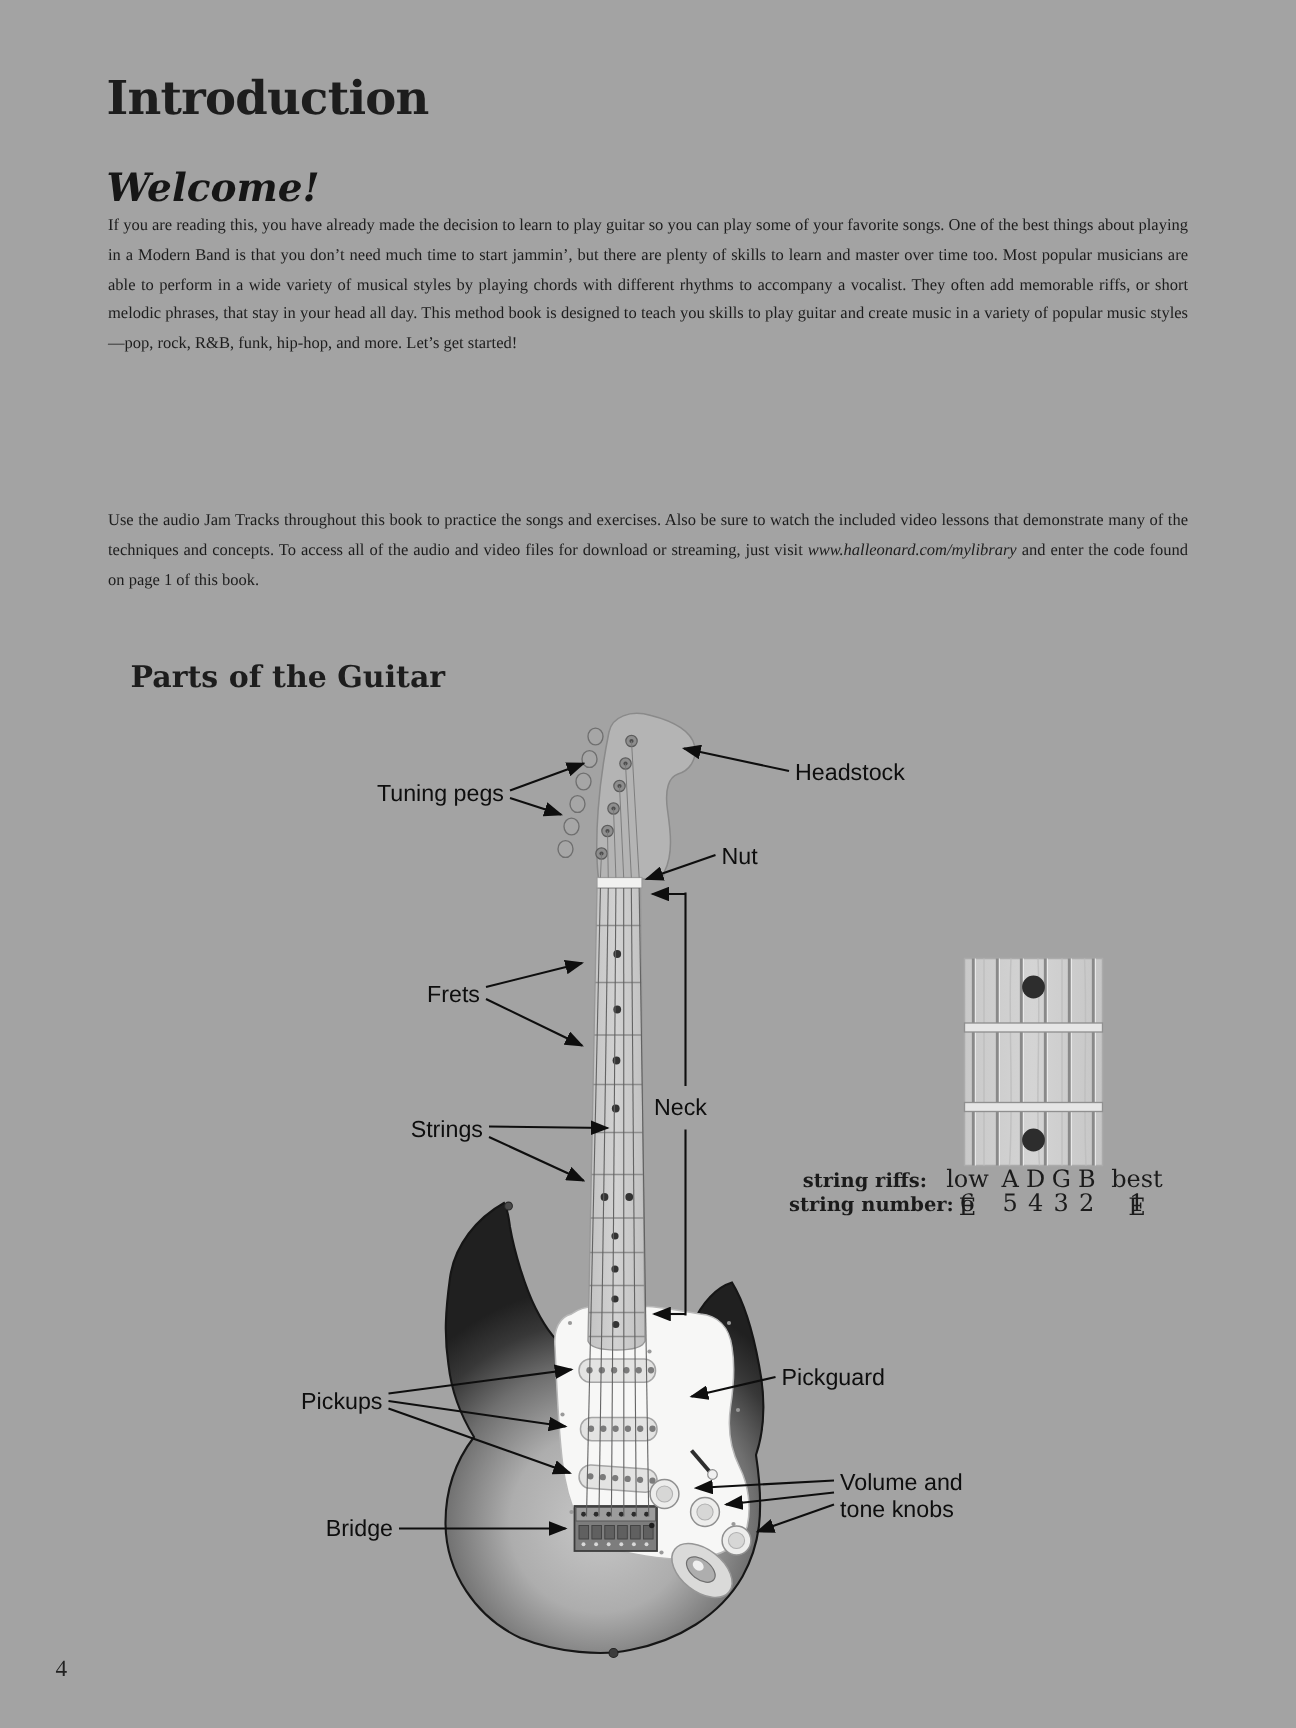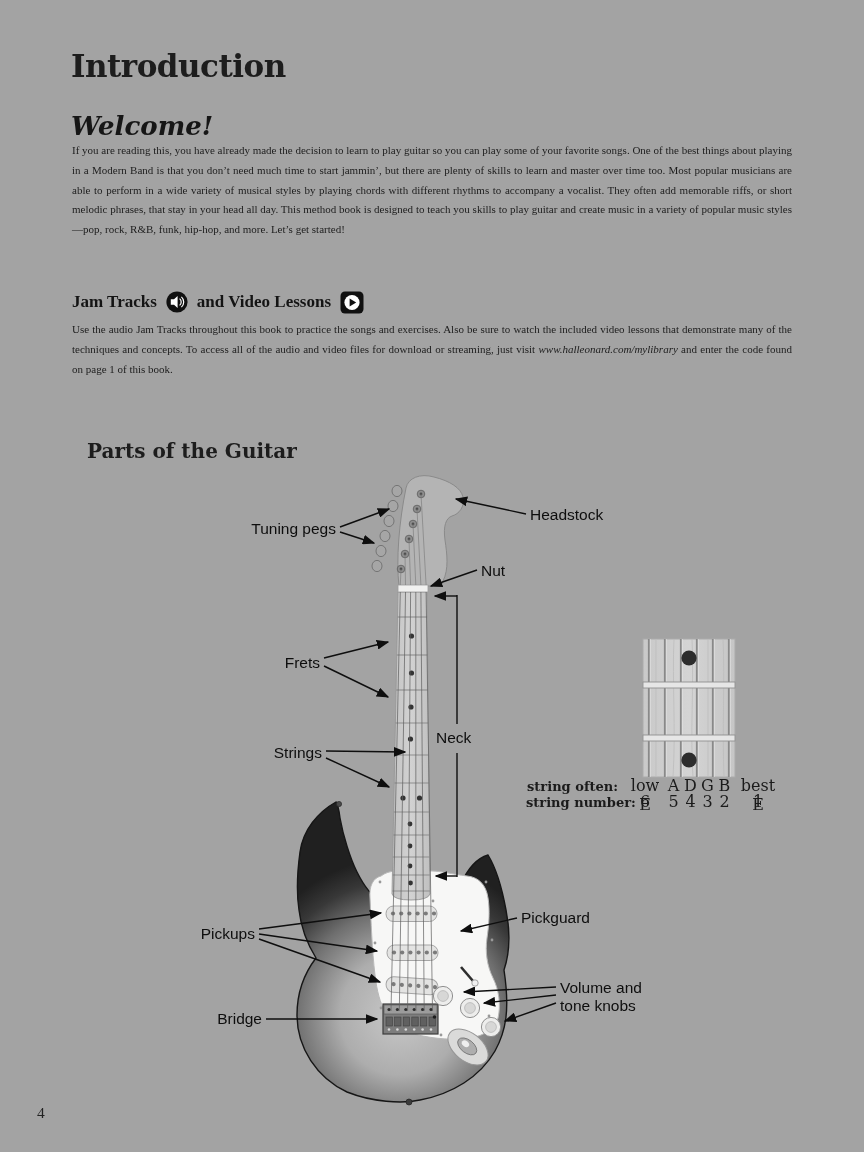--- a/index.html
+++ b/index.html
@@ -15,21 +15,21 @@
   .welcome-heading {
     position:absolute; left:71px; top:111px; margin:0;
     font-family:"DejaVu Serif", serif; font-style:italic; font-weight:bold;
     font-size:26px; color:#161616;
   }
   .body-par {
     position:absolute; left:72px; width:720px; margin:0;
     font-size:11px; line-height:19.8px; text-align:justify; color:#1d1d1d;
   }
   .par-welcome { top:141px; }
-  .par-media { top:320px; }
+  .par-media { top:338px; }
   .par-media .it { font-style:italic; }
   .media-heading {
     position:absolute; left:72px; top:289px; height:26px;
     display:flex; align-items:center; gap:9px;
     font-family:"Liberation Serif", serif; font-weight:bold; font-size:17px; color:#141414;
   }
   .media-heading .icon { display:inline-flex; }
   .parts-heading {
     position:absolute; left:71px; top:423px; margin:16px;
     font-family:"DejaVu Serif", serif; font-weight:bold; font-size:20px; color:#1d1d1d;
@@ -56,39 +56,20 @@
 <body>
 
 <div class="page">
 
   <h1 class="page-title">Introduction</h1>
 
   <h2 class="welcome-heading">Welcome!</h2>
 
   <p class="body-par par-welcome">If you are reading this, you have already made the decision to learn to play guitar so you can play some of your favorite songs. One of the best things about playing in a Modern Band is that you don’t need much time to start jammin’, but there are plenty of skills to learn and master over time too. Most popular musicians are able to perform in a wide variety of musical styles by playing chords with different rhythms to accompany a vocalist. They often add memorable riffs, or short melodic phrases, that stay in your head all day. This method book is designed to teach you skills to play guitar and create music in a variety of popular music styles—pop, rock, R&amp;B, funk, hip-hop, and more. Let’s get started!</p>
 
-  <div class="media-heading">
-    <span>Jam Tracks</span>
-    <span class="icon">
-      <svg width="22" height="22" viewBox="0 0 22 22">
-        <circle cx="11" cy="11" r="10.6" fill="#101010"></circle>
-        <path d="M4.8 8.3 H8 L11.6 5 V17 L8 13.7 H4.8 Z" fill="#ffffff"></path>
-        <path d="M13.6 7.6 a4.4 4.4 0 0 1 0 6.8" fill="none" stroke="#ffffff" stroke-width="1.2"></path>
-        <path d="M15.4 5.9 a6.8 6.8 0 0 1 0 10.2" fill="none" stroke="#ffffff" stroke-width="1.2"></path>
-      </svg>
-    </span>
-    <span>and Video Lessons</span>
-    <span class="icon">
-      <svg width="24" height="23" viewBox="0 0 24 23">
-        <rect x="0.5" y="0.5" width="23" height="22" rx="4.5" fill="#101010"></rect>
-        <circle cx="12" cy="11.5" r="7.6" fill="#ffffff"></circle>
-        <path d="M9.6 7.4 L16.2 11.5 L9.6 15.6 Z" fill="#101010"></path>
-      </svg>
-    </span>
-  </div>
 
   <p class="body-par par-media"><span>Use the audio Jam Tracks throughout this book to practice the songs and exercises. Also be sure to watch the included video lessons that demonstrate many of the techniques and concepts. To access all of the audio and video files for download or streaming, just visit </span><span class="it">www.halleonard.com/mylibrary</span><span> and enter the code found on page 1 of this book.</span></p>
 
   <h3 class="parts-heading">Parts of the Guitar</h3>
 
   <svg class="guitar-svg" width="864" height="660" viewBox="0 0 864 660">
     <defs>
       <marker id="ah" markerWidth="9" markerHeight="7" refX="8" refY="3.5" orient="auto">
         <path d="M0,0 L9,3.5 L0,7 Z" fill="#0e0e0e"></path>
       </marker>
@@ -397,21 +378,21 @@
     <text class="diagram-label" x="322" y="288" text-anchor="end">Strings</text>
     <text class="diagram-label" x="255" y="469" text-anchor="end">Pickups</text>
     <text class="diagram-label" x="521" y="453">Pickguard</text>
     <text class="diagram-label" x="262" y="554" text-anchor="end">Bridge</text>
     <text class="diagram-label" x="560" y="523">Volume and</text>
     <text class="diagram-label" x="560" y="541">tone knobs</text>
   </svg>
 
   <div class="string-table">
     <div class="row">
-      <span class="lbl">string often:</span>
+      <span class="lbl">string riffs:</span>
       <span class="cell c1">low E</span>
       <span class="cell c2">A</span>
       <span class="cell c3">D</span>
       <span class="cell c4">G</span>
       <span class="cell c5">B</span>
       <span class="cell c6">best E</span>
     </div>
     <div class="row">
       <span class="lbl">string number:</span>
       <span class="cell c1">6</span>

